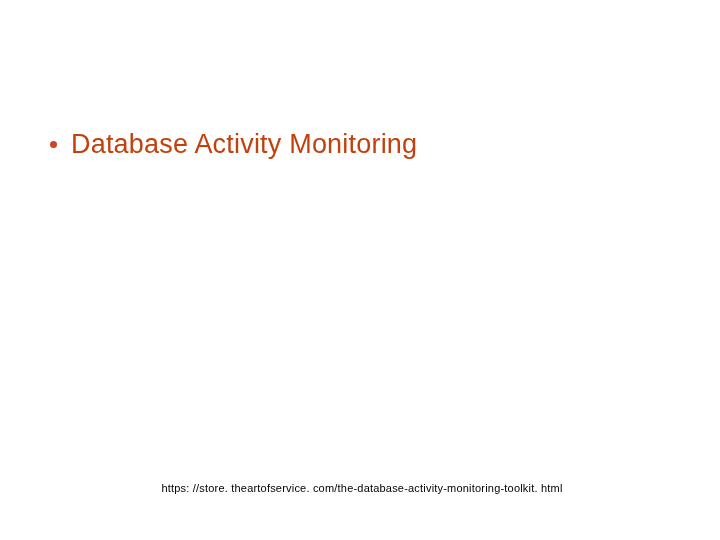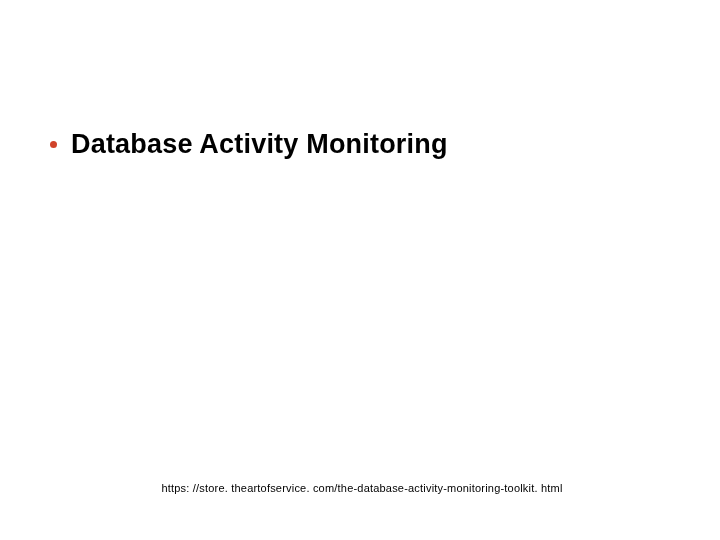--- a/index.html
+++ b/index.html
@@ -26,24 +26,24 @@
     gap: 14px;
   }
   .bullet-dot {
     width: 7px;
     height: 7px;
     border-radius: 50%;
     background: #d0432a;
     flex: 0 0 auto;
   }
   .bullet-text {
-    color: #000000;
+    color: #c2410c;
     font-size: 27px;
     line-height: 1.2;
-    font-weight: 700;
+    font-weight: 400;
     letter-spacing: 0.2px;
   }
   .footer-url {
     position: absolute;
     left: 4px;
     right: 0;
     bottom: 46px;
     text-align: center;
     font-size: 11px;
     color: #000;

